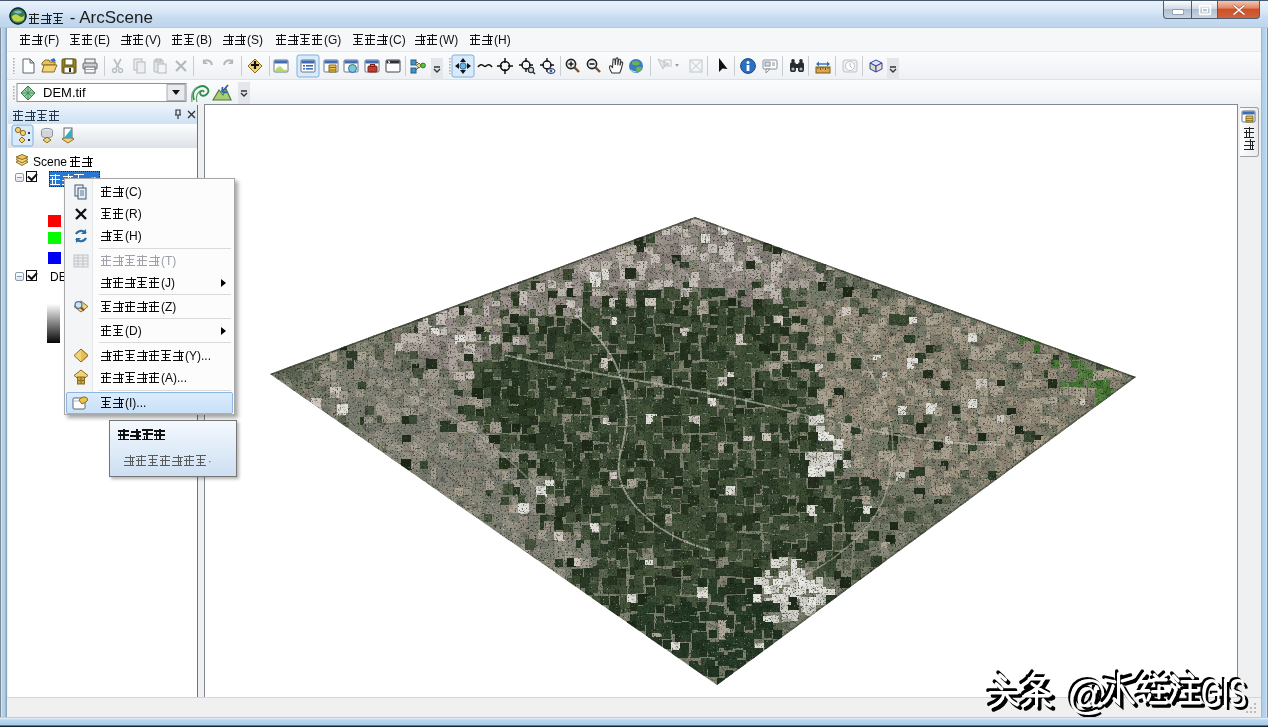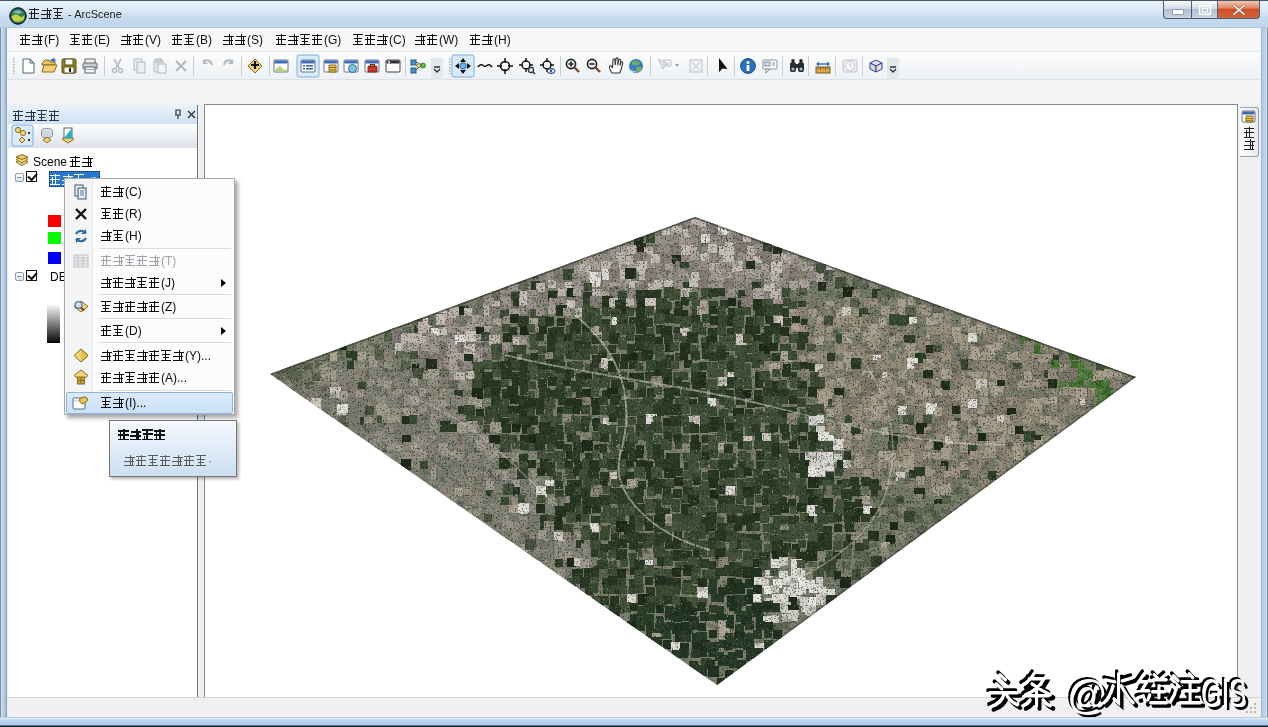--- a/index.html
+++ b/index.html
@@ -7,21 +7,21 @@
 .z{display:inline-block;width:11px;height:11px;vertical-align:-1px;margin-right:1px;background-repeat:no-repeat;
 background-image:linear-gradient(currentColor,currentColor),linear-gradient(currentColor,currentColor),linear-gradient(currentColor,currentColor),linear-gradient(currentColor,currentColor),linear-gradient(currentColor,currentColor);
 background-size:1px 11px,10px 1px,10px 1px,10px 1px,1px 7px;
 background-position:5px 0,0 1px,0 5px,0 10px,2px 3px}
 .z.v2{background-position:6px 0,1px 2px,0 6px,0 10px,8px 3px}
 .z.v3{background-size:1px 11px,10px 1px,8px 1px,10px 1px,6px 1px;background-position:4px 0,0 0,1px 4px,0 10px,2px 7px}
 .zb .z{background-size:2px 11px,11px 2px,11px 2px,11px 2px,1px 7px}
 
 #title{position:absolute;left:0;top:0;width:1268px;height:28px;
 background:linear-gradient(#e9f2fb 0%,#d8e7f6 40%,#c8dcf0 60%,#bdd4ec 100%);border-top:1px solid #47586c;box-shadow:inset 0 -1px 0 #b2c8de}
-#title .cap{position:absolute;left:29px;top:7px;font-size:11px;color:#1c1c1c}
+#title .cap{position:absolute;left:29px;top:7px;font-size:17px;color:#1c1c1c}
 #ticon{position:absolute;left:9px;top:6px}
 
 #caps{position:absolute;right:8px;top:0;width:97px;height:18px}
 .cb{position:absolute;top:0;height:18px;border:1px solid #4e5f73;border-top:none;background:linear-gradient(#fdfdfd,#d0dae6 45%,#b0bfd0 50%,#c8d4e2)}
 .cb.min{left:0;width:29px;border-radius:0 0 0 4px}
 .cb.max{left:28px;width:27px}
 .cb.cls{left:54px;width:43px;border-radius:0 0 4px 0;background:linear-gradient(#f3c7b2,#e08a68 40%,#cf4f28 50%,#d2633c)}
 .cb .glyph{position:absolute;left:50%;top:50%;transform:translate(-50%,-50%)}
 
 .bord{position:absolute;background:linear-gradient(90deg,#16222e 0,#e9f3fb 1px,#b8d4ee 2px,#aecdea 5px,#8fa4b4 6px,#8fa4b4 7px)}
@@ -324,20 +324,44 @@
           <g transform="translate(861,6)">
             <path d="M2 5 l6 -3 6 3 -6 3 z" fill="#dde8f4" stroke="#3b3bb0"></path>
             <path d="M2 5 v6 l6 3 v-6 z" fill="#cfe0b8" stroke="#3b3bb0"></path>
             <path d="M14 5 v6 l-6 3 v-6 z" fill="#e8e0c8" stroke="#3b3bb0"></path>
             <path d=""></path>
           </g>
           <g transform="translate(878,6)">
             <rect x="2" y="0" width="12" height="22" fill="#e3e6ea"></rect>
             <path d="M5 9 h6 M5 11 l3 3 3 -3" stroke="#333" stroke-width="1.4" fill="none"></path>
           </g>
+        </svg>
+      </div>
+    <div id="tb2">
+        <svg width="1254" height="26" style="position:absolute;left:0;top:0">
+          <rect x="6" y="5" width="1.6" height="16" fill="url(#gd)"></rect>
+          <rect x="10" y="3.5" width="169" height="18" fill="#fff" stroke="#8a939e"></rect>
+          <g transform="translate(13,5)">
+            <path d="M8 1 L15 8 L8 15 L1 8 Z" fill="#8fd0a0" stroke="#3e7a4e"></path>
+            <path d="M4.5 4.5 L11.5 11.5 M11.5 4.5 L4.5 11.5 M8 1 L8 15 M1 8 L15 8" stroke="#3e7a4e" stroke-width=".7"></path>
+          </g>
+          <text x="36" y="17" font-size="13" fill="#000" font-family="Liberation Sans">DEM.tif</text>
+          <rect x="160" y="4.5" width="18" height="16" fill="#e8eaed" stroke="#aab0b8"></rect>
+          <path d="M165 10 h8 l-4 5 z" fill="#111"></path>
+          <g transform="translate(184,3)">
+            <path d="M3 17 q-3 -8 3 -12 q6 -4 10 0 q3 3 0 6 q-3 3 -6 1 q-2 -2 0 -4 q2 -1 3 1" fill="none" stroke="#2e8e46" stroke-width="1.8"></path>
+            <path d="M1 19 q-2 -10 5 -15" fill="none" stroke="#6fb07e" stroke-width="1.4"></path>
+            <path d="M6 19 q-2 -7 3 -11" fill="none" stroke="#4ea05e" stroke-width="1.1"></path>
+          </g>
+          <g transform="translate(206,3)">
+            <path d="M0 17 l6 -10 4 5 3 -6 5 11 z" fill="#a8cf74" stroke="#4e7a3c" stroke-width="1.2"></path>
+            <path d="M15 2 l-6 7 M9 9 l5 .5 m-5 -.5 l.5 -5" stroke="#2a5dab" stroke-width="1.7" fill="none"></path>
+          </g>
+          <rect x="231" y="2" width="12" height="22" fill="#e3e6ea"></rect>
+          <path d="M234 11 h6 M234 13 l3 3 3 -3" stroke="#333" stroke-width="1.4" fill="none"></path>
         </svg>
       </div>
 
     <div id="content">
       <div id="canvas">
           <svg width="1034" height="593" style="position:absolute;left:0;top:0">
 <defs>
 <clipPath id="dia">
                 <polygon points="490,112 931,272 512,580 65,269"></polygon>
               </clipPath>

